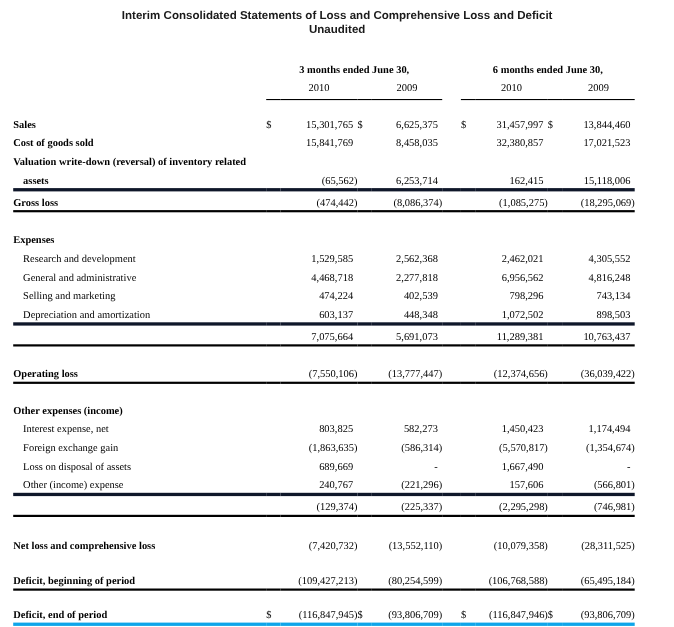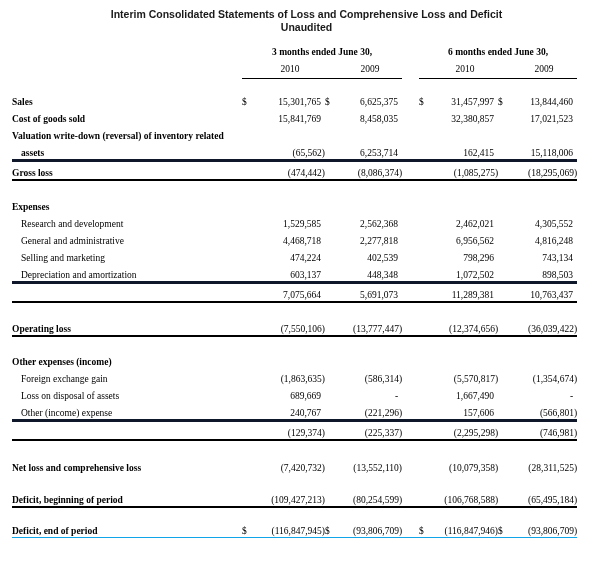--- a/index.html
+++ b/index.html
@@ -13,21 +13,21 @@
     overflow: hidden;
   }
   .page {
     width: 613px;
     height: 570px;
     box-sizing: border-box;
     padding-top: 8px;
   }
   .title-block {
     text-align: center;
-    margin-bottom: 8px;
+    margin-bottom: 20px;
   }
   .title, .subtitle {
     font-family: "Liberation Sans", sans-serif;
     font-weight: bold;
     font-size: 10.5px;
     line-height: 13px;
     color: #1a1a1a;
   }
   table.fin {
     border-collapse: collapse;
@@ -60,21 +60,21 @@
   }
   tbody td { height: 17px; padding-bottom: 3px; }
   td.lab { text-align: left; }
   td.lab.b { font-weight: bold; }
   td.lab.ind { padding-left: 9px; }
   td.val { text-align: right; }
   td.val.pr { padding-right: 4px; }
   td.dol { text-align: left; padding-left: 2px; }
   tr.bot-thin  td { border-bottom: 3px solid #0f172a; }
   tr.bot-thick td { border-bottom: 2px solid #000; }
-  tr.bot-final td { border-bottom: 1px solid #0ea5e9; }
+  tr.bot-final td { border-bottom: 3px solid #0ea5e9; }
   tr.spacer td { padding: 0; }
 </style>
 </head>
 <body>
 
 <div class="page">
   <div class="title-block">
     <div class="title">Interim Consolidated Statements of Loss and Comprehensive Loss and Deficit</div>
     <div class="subtitle">Unaudited</div>
   </div>
@@ -281,20 +281,32 @@
           <td class="val"></td>
           <td class="dol"></td>
           <td class="val"></td>
           <td></td>
           <td class="dol"></td>
           <td class="val"></td>
           <td class="dol"></td>
           <td class="val"></td>
         </tr>
         <tr>
+          <td class="lab ind">Interest expense, net</td>
+          <td class="dol"></td>
+          <td class="val pr">803,825</td>
+          <td class="dol"></td>
+          <td class="val pr">582,273</td>
+          <td></td>
+          <td class="dol"></td>
+          <td class="val pr">1,450,423</td>
+          <td class="dol"></td>
+          <td class="val pr">1,174,494</td>
+        </tr>
+        <tr>
           <td class="lab ind">Foreign exchange gain</td>
           <td class="dol"></td>
           <td class="val">(1,863,635)</td>
           <td class="dol"></td>
           <td class="val">(586,314)</td>
           <td></td>
           <td class="dol"></td>
           <td class="val">(5,570,817)</td>
           <td class="dol"></td>
           <td class="val">(1,354,674)</td>

